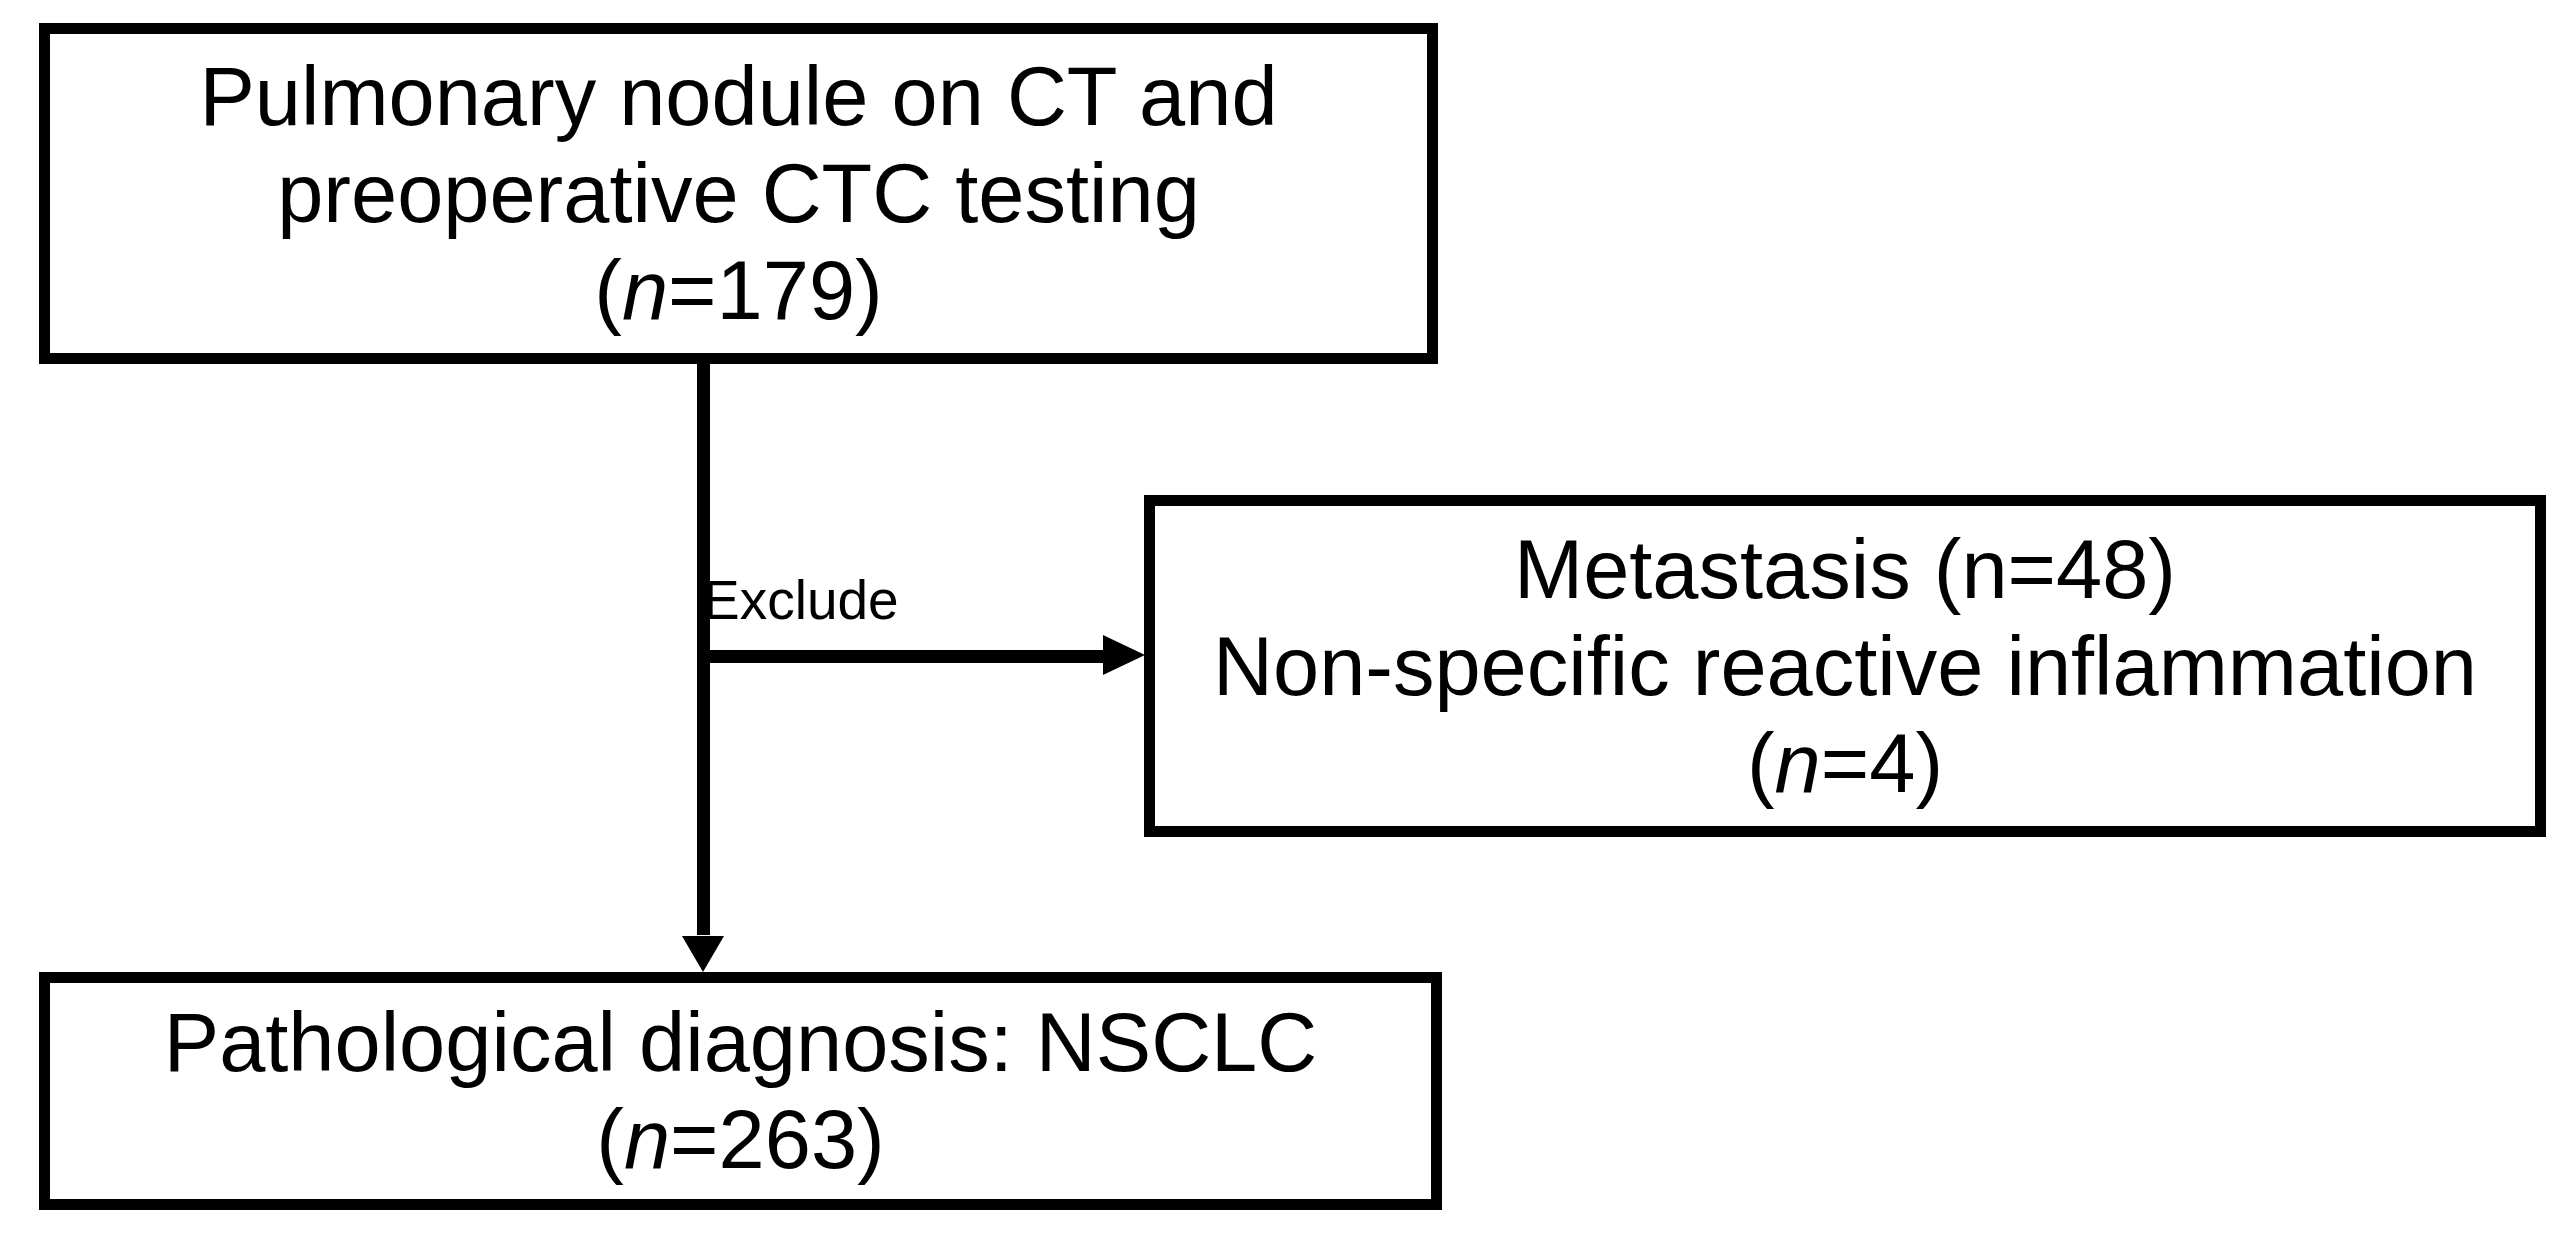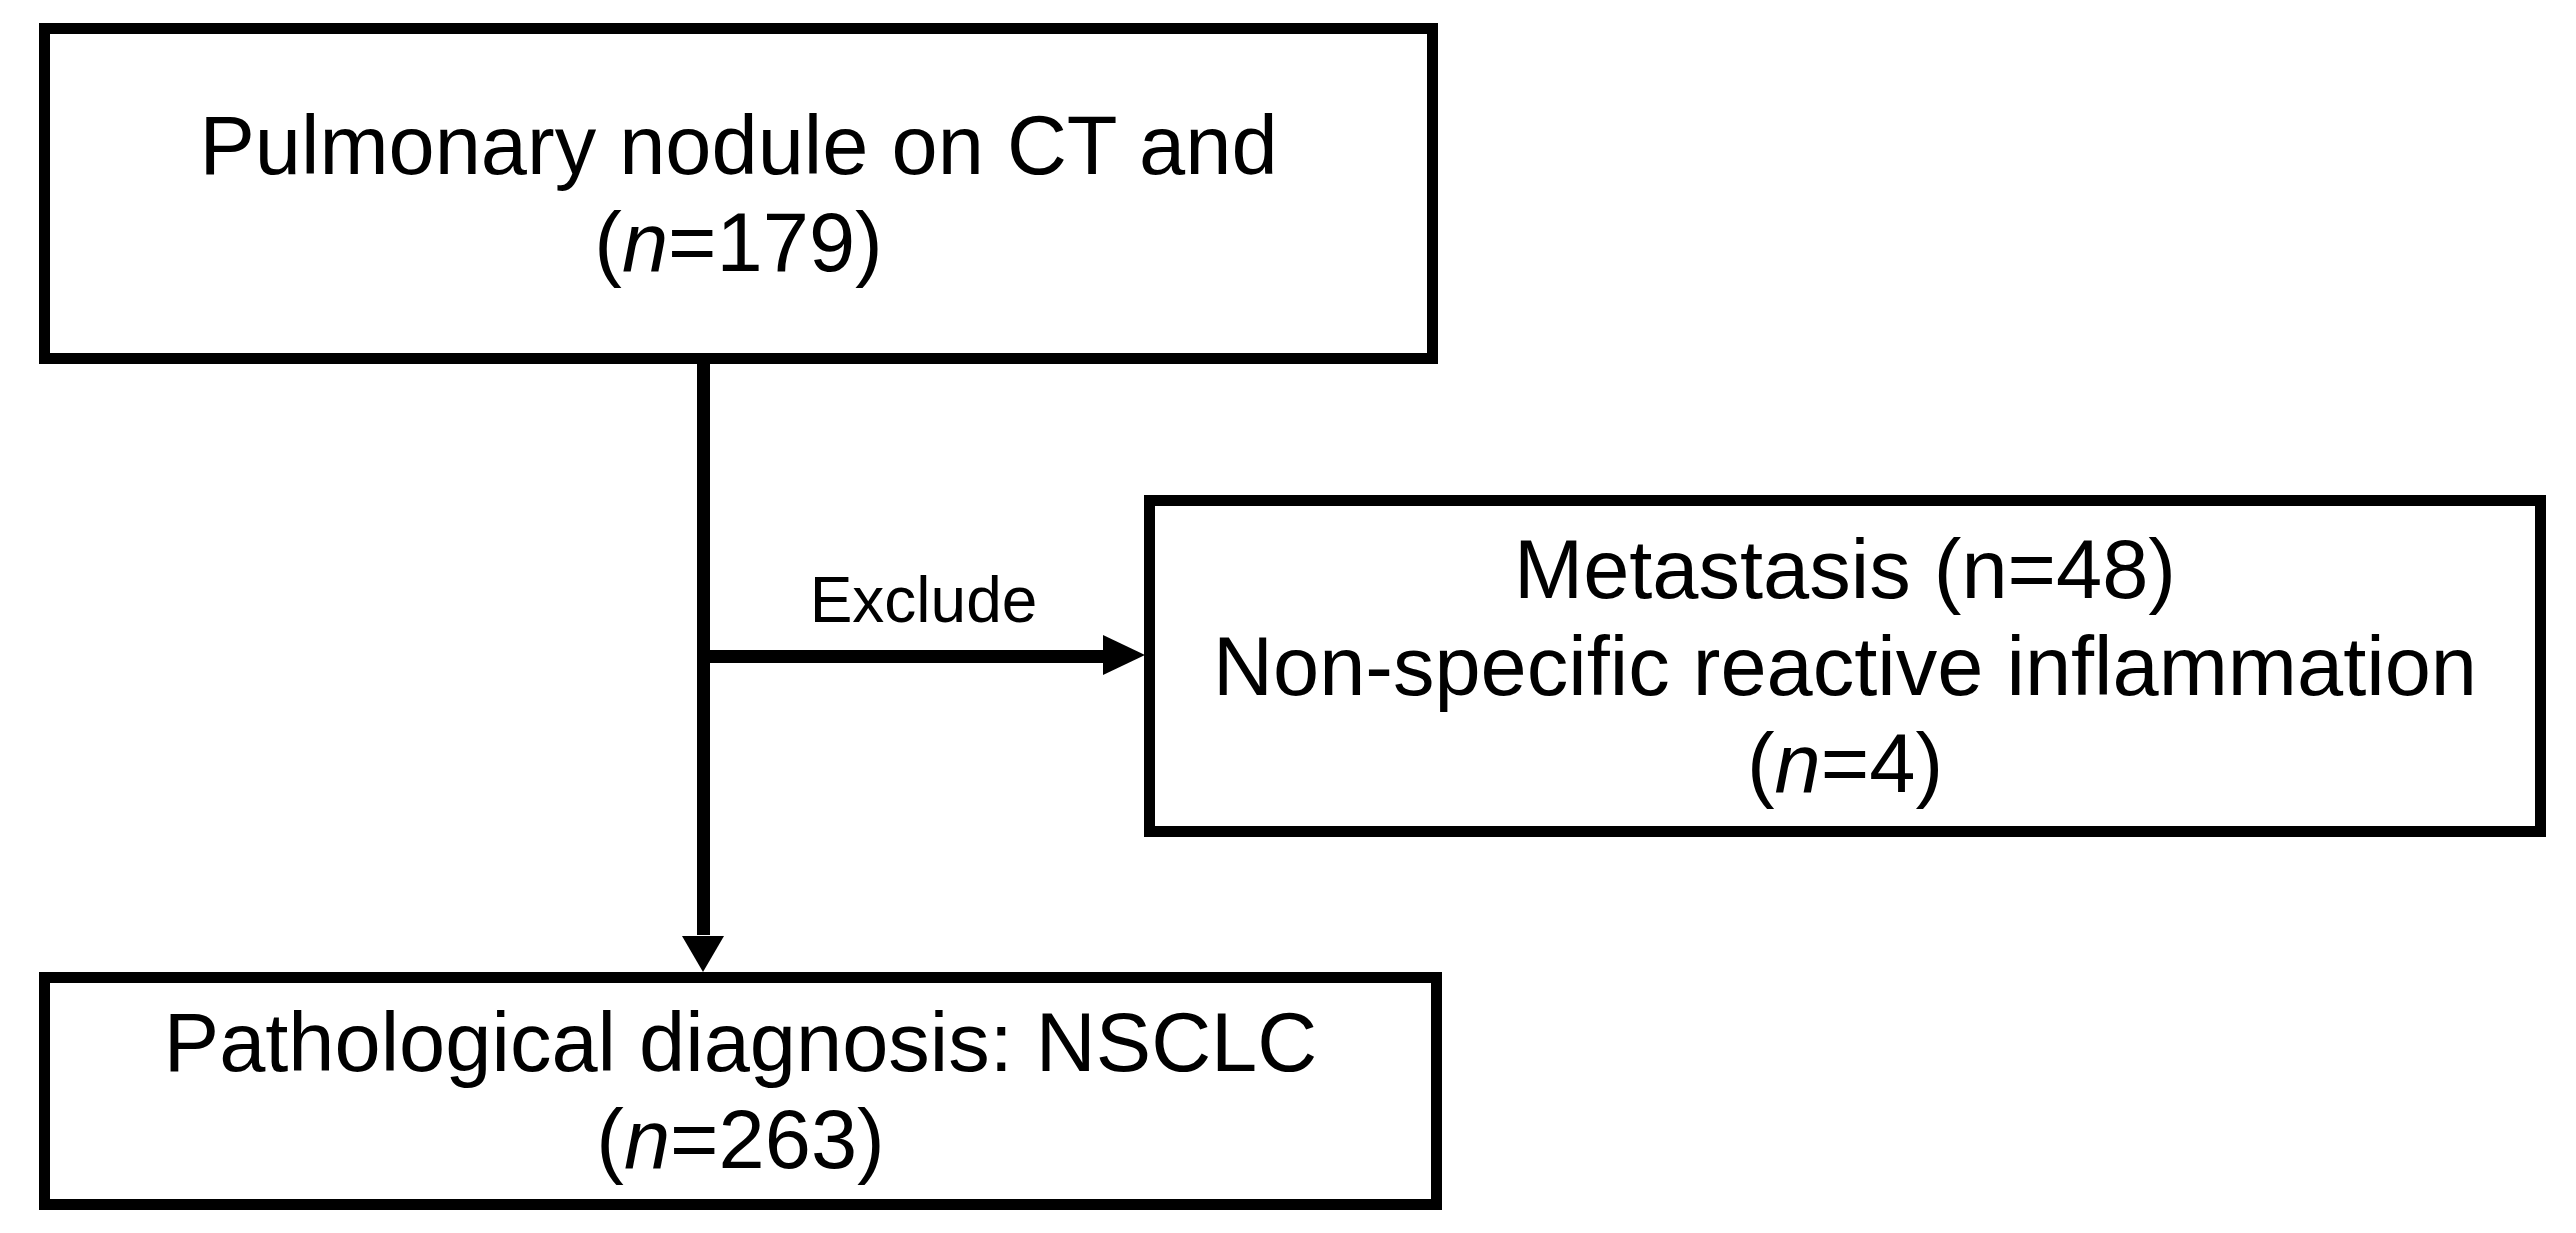--- a/index.html
+++ b/index.html
@@ -64,33 +64,33 @@
     top: 635px;
     border-top: 20px solid transparent;
     border-bottom: 20px solid transparent;
     border-left: 42px solid var(--ink);
   }
   #edge-label {
     position: absolute;
     left: 703px;
     top: 559px;
     width: 441px;
-    text-align: center;
-    font-size: 64px;
+    font-size: 55px;
     line-height: 83px;
     white-space: nowrap;
   }
 </style>
 </head>
 <body>
 
 <div class="canvas">
 
   <div class="node" id="box-initial">
     <div class="line"><span>Pulmonary nodule on CT and</span></div>
+    <div class="line"><span>preoperative CTC testing</span></div>
     <div class="line"><span>(</span><i>n</i><span>=179)</span></div>
   </div>
 
   <div class="node" id="box-excluded">
     <div class="line"><span>Metastasis (n=48)</span></div>
     <div class="line"><span>Non-specific reactive inflammation</span></div>
     <div class="line"><span>(</span><i>n</i><span>=4)</span></div>
   </div>
 
   <div class="node" id="box-final">

